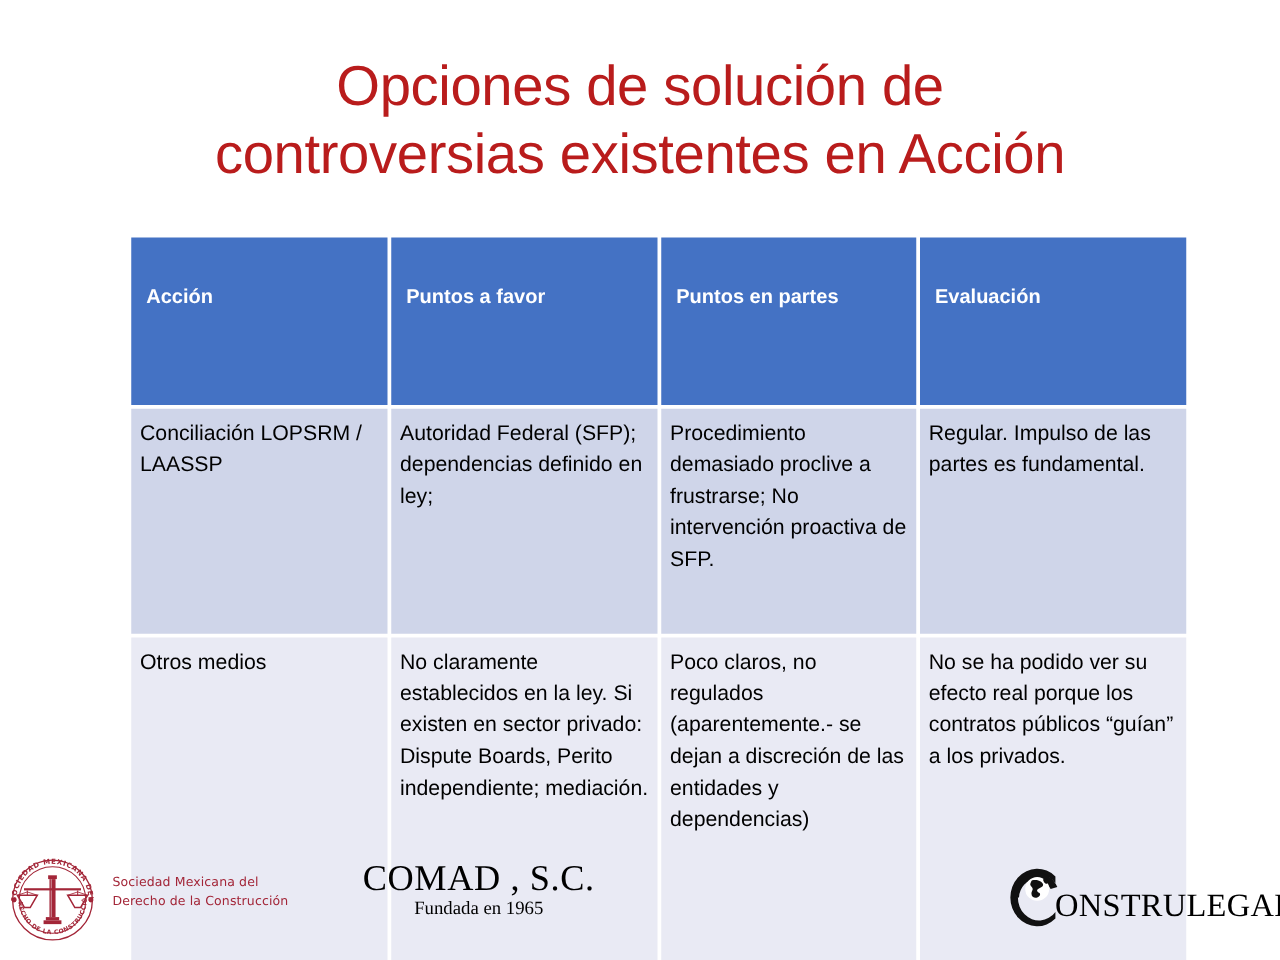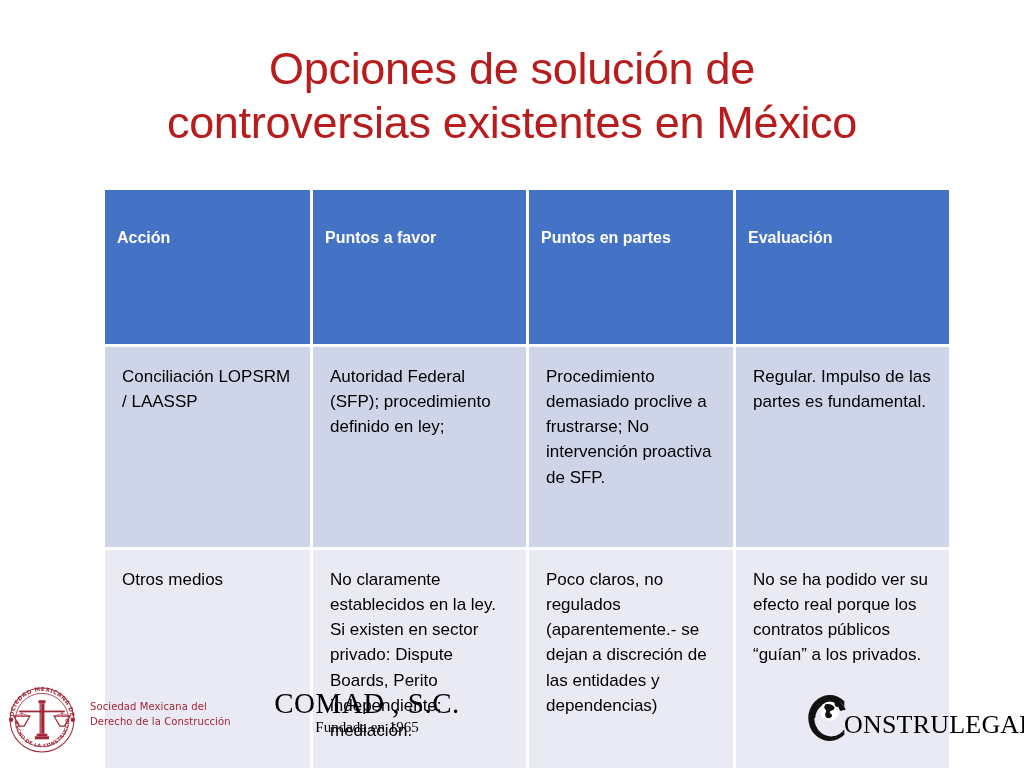--- a/index.html
+++ b/index.html
@@ -48,21 +48,21 @@
     table-layout: fixed;
   }
   table.matrix col.c1 { width: 205px; }
   table.matrix col.c2 { width: 213px; }
   table.matrix col.c3 { width: 204px; }
   table.matrix col.c4 { width: 213px; }
 
   table.matrix th,
   table.matrix td {
     vertical-align: top;
-    padding: 17px;
+    padding: 7px;
     margin: 0;
     border: 0;
   }
 
   .hdr-cell {
     background: #4472C4;
     height: 120px;
     position: relative;
   }
   .hdr-cell .lbl {
@@ -121,21 +121,21 @@
     font-size: 10px;
     line-height: 1.45;
     color: #A32638;
     letter-spacing: 0.1px;
   }
   .logo-smdc .smdc-text span { display: block; }
 
   
   .logo-comad {
     position: absolute;
-    left: 236px;
+    left: 252px;
     top: 8px;
     width: 262px;
     text-align: center;
     font-family: "Liberation Serif", serif;
     color: #000000;
   }
   .logo-comad .comad-name {
     font-size: 29px;
     line-height: 1.05;
     letter-spacing: 0.5px;
@@ -170,21 +170,21 @@
     letter-spacing: 0.2px;
     color: #000000;
     white-space: nowrap;
   }
 </style>
 </head>
 <body>
 
 <div class="slide-title">
   <span class="tl">Opciones de solución de</span>
-  <span class="tl">controversias existentes en México</span>
+  <span class="tl">controversias existentes en Acción</span>
 </div>
 
 <div class="table-wrap">
   <table class="matrix">
     <colgroup>
       <col class="c1">
         <col class="c2">
         <col class="c3">
         <col class="c4">
     </colgroup>
@@ -200,21 +200,21 @@
           <span class="lbl">Puntos en partes</span>
         </th>
         <th class="hdr-cell">
           <span class="lbl">Evaluación</span>
         </th>
       </tr>
     </thead>
     <tbody>
       <tr class="row-a">
         <td class="cell">Conciliación LOPSRM / LAASSP</td>
-        <td class="cell">Autoridad Federal (SFP); procedimiento definido en ley;</td>
+        <td class="cell">Autoridad Federal (SFP); dependencias definido en ley;</td>
         <td class="cell">Procedimiento demasiado proclive a frustrarse; No intervención proactiva de SFP.</td>
         <td class="cell">Regular. Impulso de las partes es fundamental.</td>
       </tr>
       <tr class="row-b">
         <td class="cell">Otros medios</td>
         <td class="cell">No claramente establecidos en la ley. Si existen en sector privado: Dispute Boards, Perito independiente; mediación.</td>
         <td class="cell">Poco claros, no regulados (aparentemente.- se dejan a discreción de las entidades y dependencias)</td>
         <td class="cell">No se ha podido ver su efecto real porque los contratos públicos “guían” a los privados.</td>
       </tr>
     </tbody>

